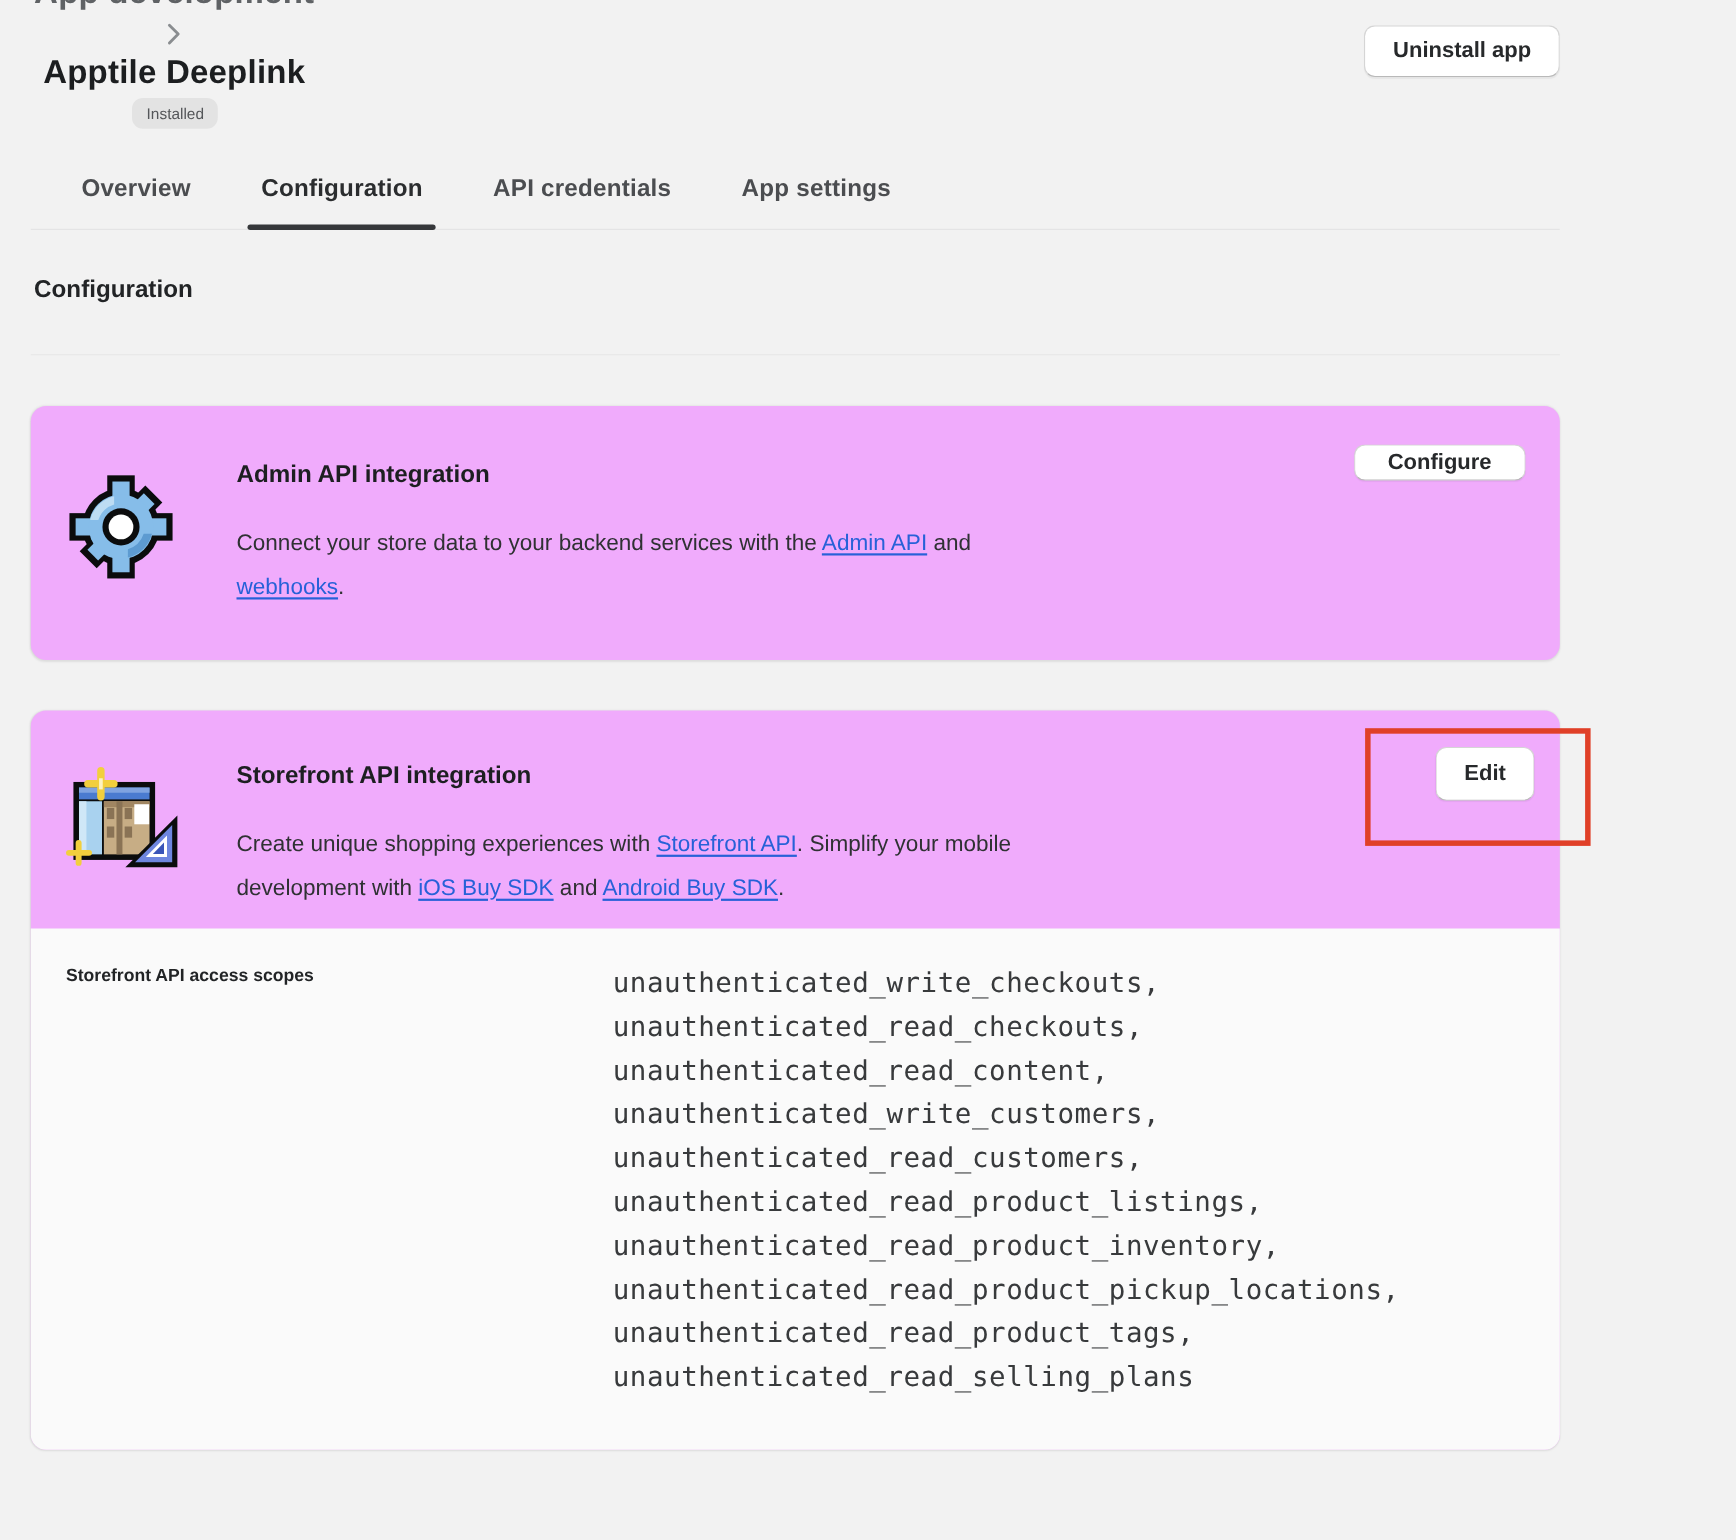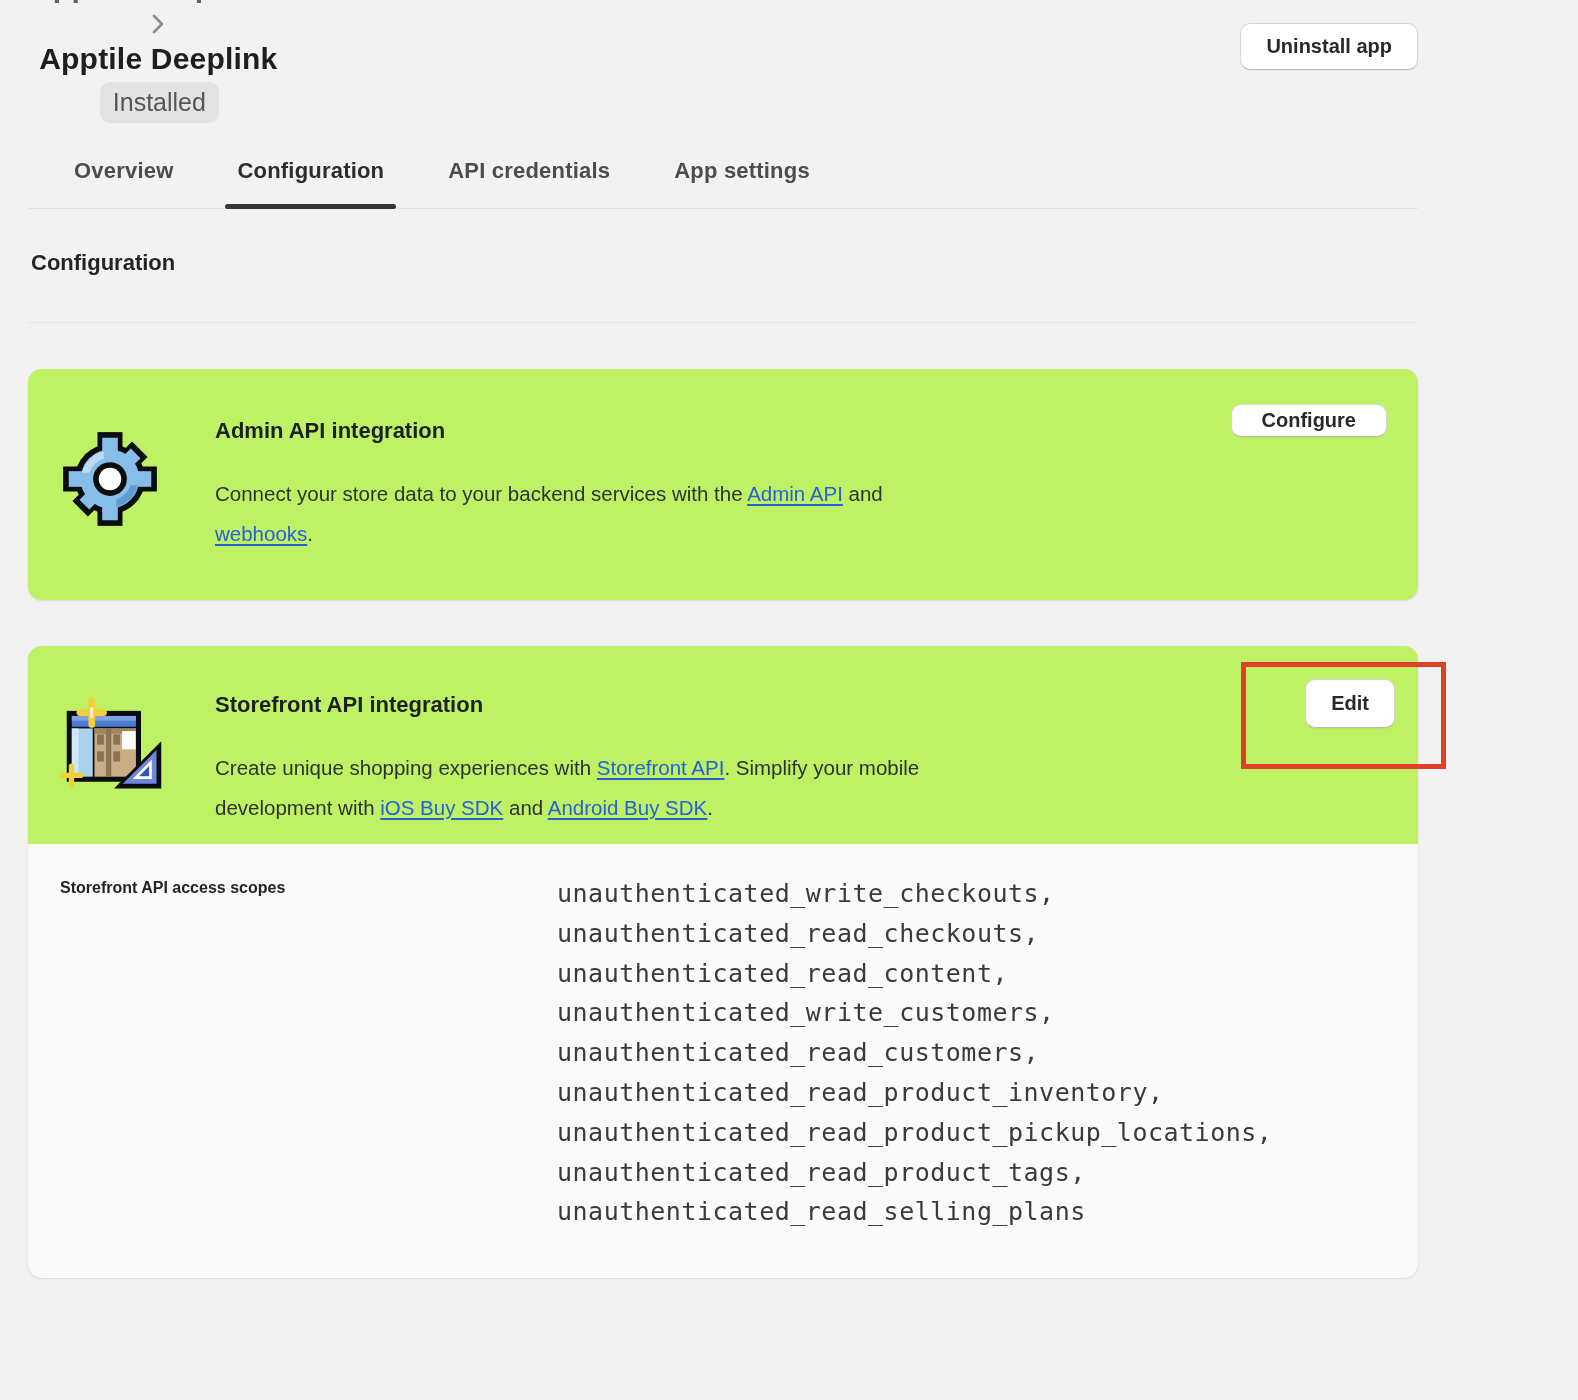--- a/index.html
+++ b/index.html
@@ -12,21 +12,21 @@
   }
   .content { width: 1390px; margin-left: 28px; position: relative; }
 
   
   .topbar { padding-top: 21px; display: flex; align-items: center; justify-content: space-between; height: 72px; }
   .breadcrumb { display: flex; align-items: center; gap: 4px; padding-left: 3px; flex-direction: column; }
   .bc-parent { font-size: 30px; font-weight: 700; color: #5f6265; letter-spacing: .2px; cursor: pointer; }
   .bc-sep { display: flex; align-items: center; margin-top: 2px; }
   .bc-current { font-size: 30px; font-weight: 700; color: #1c1e20; letter-spacing: .2px; }
   .badge {
-    background: #e3e3e3; color: #545659; font-size: 25px; font-weight: 500;
+    background: #e3e3e3; color: #545659; font-size: 14px; font-weight: 500;
     border-radius: 10px; padding: 6px 13px; margin-left: 2px; margin-top: 2px;
   }
   .btn {
     background: #fff; border: 1px solid #d5d5d5; border-bottom-color: #b9b9b9;
     border-radius: 10px; font-family: inherit; font-size: 20px; font-weight: 600;
     color: #27292b; box-shadow: 0 1px 1px rgba(0,0,0,.05); cursor: pointer;
   }
   .uninstall-btn { padding: 11px 25px; }
 
   
@@ -43,21 +43,21 @@
     content: ""; position: absolute; left: 0; right: 0; bottom: -1px;
     height: 5px; border-radius: 3px; background: var(--tab_underline, #35373a);
   }
 
   
   .section-title { margin: 41px 0 0 3px; font-size: 22px; font-weight: 700; color: #222426; }
   .divider { border: none; border-top: 1px solid #e6e6e7; margin-top: 46px; }
 
   
   .card {
-    position: relative; margin-top: 46px; background: #bef264; border-radius: 14px;
+    position: relative; margin-top: 46px; background: #f0abfc; border-radius: 14px;
     box-shadow: 0 1px 2px rgba(0,0,0,.08), 0 0 2px rgba(0,0,0,.05);
   }
   .card-head { display: flex; padding: 34px 260px 0 32px; }
   .icon-cell { width: 155px; flex: none; }
   .card-title { font-size: 22px; font-weight: 700; color: #1d1f21; padding-top: 15px; }
   .card-text { margin-top: 30px; font-size: 20.5px; line-height: 40px; color: #2f3133; max-width: 980px; }
   .card-text a { color: var(--link, #2761d8); text-decoration: underline; text-underline-offset: 3px; cursor: pointer; }
   .admin-card .card-body { padding-bottom: 46px; }
   .admin-card .icon-cell { padding-top: 22px; }
   .configure-btn { position: absolute; top: 35px; right: 31px; padding: 4px 30px; }
@@ -188,20 +188,21 @@
     <div class="annotation-rect"></div>
 
     <div class="scopes">
       <div class="scopes-label">Storefront API access scopes</div>
       <div class="scopes-list">
           <div class="scope-line">unauthenticated_write_checkouts,</div>
           <div class="scope-line">unauthenticated_read_checkouts,</div>
           <div class="scope-line">unauthenticated_read_content,</div>
           <div class="scope-line">unauthenticated_write_customers,</div>
           <div class="scope-line">unauthenticated_read_customers,</div>
+          <div class="scope-line">unauthenticated_read_product_listings,</div>
           <div class="scope-line">unauthenticated_read_product_inventory,</div>
           <div class="scope-line">unauthenticated_read_product_pickup_locations,</div>
           <div class="scope-line">unauthenticated_read_product_tags,</div>
           <div class="scope-line">unauthenticated_read_selling_plans</div>
         </div>
     </div>
   </section>
 
 </div>
 

